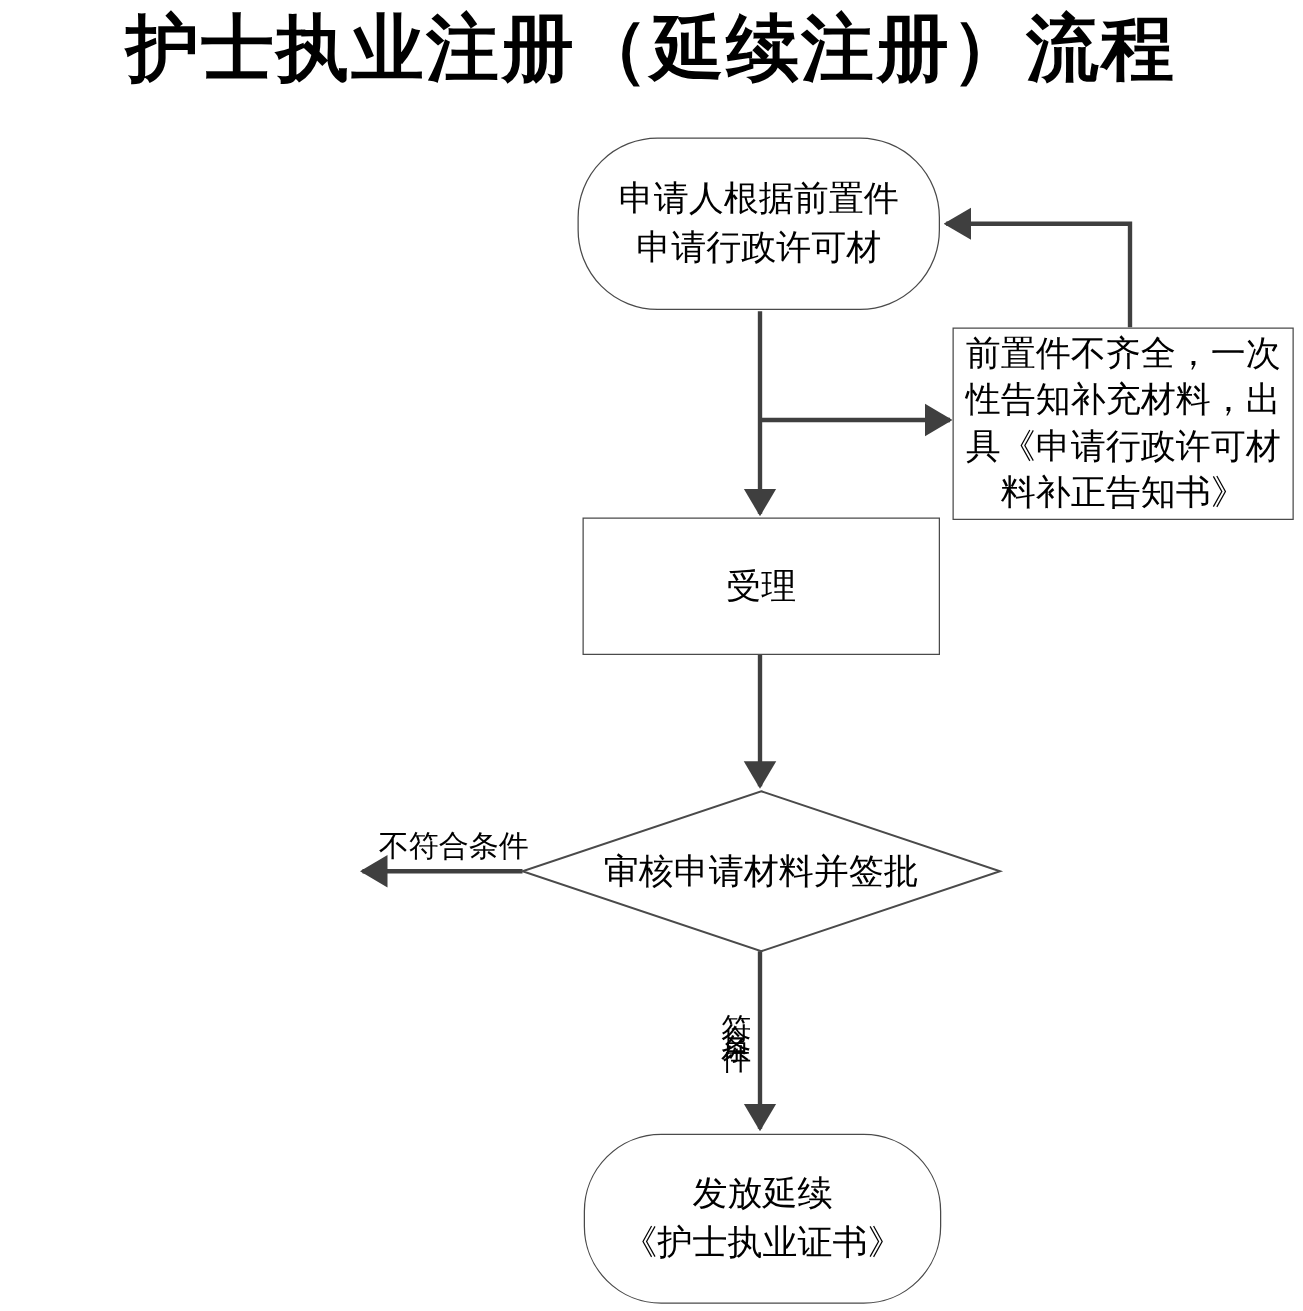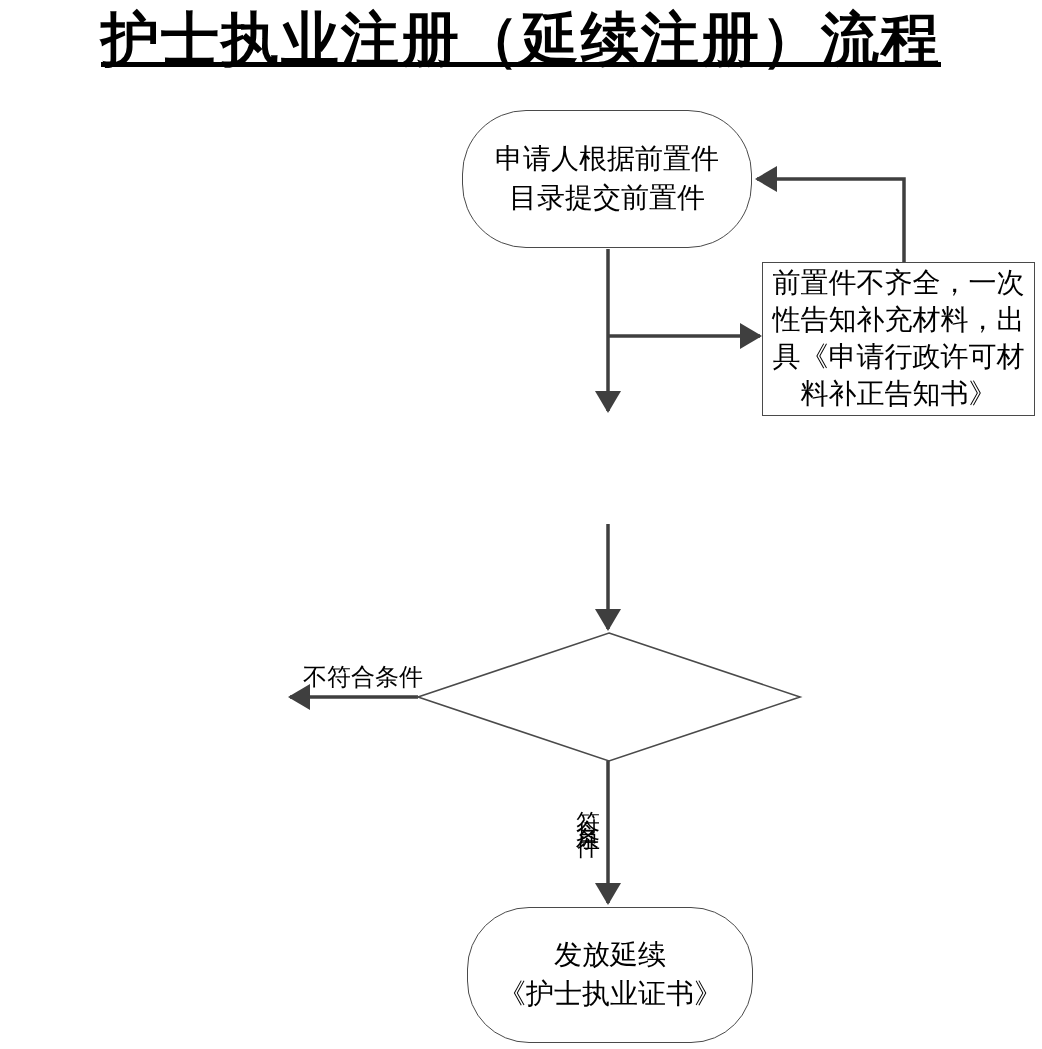--- a/index.html
+++ b/index.html
@@ -25,21 +25,20 @@
     position: absolute;
     left: 0; top: 6px;
     width: 1042px;
     text-align: center;
     font-size: 58px;
     font-weight: 700;
     letter-spacing: 2px;
     line-height: 1.15;
     color: var(--text);
     white-space: nowrap;
-    text-decoration: underline;
   }
   .connector-layer {
     position: absolute;
     left: 0; top: 0;
     width: 1042px;
     height: 1049px;
   }
   .connector-layer .edge {
     stroke: var(--connector);
     stroke-width: 3.5;
@@ -114,28 +113,30 @@
     <path class="edge" d="M608,336 L760,336" marker-end="url(#arrow)"></path>
     <path class="edge" d="M904,262 L904,179 L757,179" marker-end="url(#arrow)"></path>
     <path class="edge" d="M608,524 L608,629" marker-end="url(#arrow)"></path>
     <path class="edge" d="M418,697 L290,697" marker-end="url(#arrow)"></path>
     <path class="edge" d="M608,761 L608,903" marker-end="url(#arrow)"></path>
 
     <polygon class="decision-shape" points="609,633 800,697 609,761 418,697"></polygon>
   </svg>
 
   <div class="node terminator node-start">申请人根据前置件
-目录提交前置件</div>
+申请行政许可材</div>
 
   <div class="node process-box node-supplement">前置件不齐全，一次
 性告知补充材料，出
 具《申请行政许可材
 料补正告知书》</div>
 
+  <div class="node process-box node-accept">受理</div>
 
+  <div class="node node-review">审核申请材料并签批</div>
 
 
   <div class="node terminator node-issue">发放延续
 《护士执业证书》</div>
 
   <div class="edge-label edge-label-horizontal">不符合条件</div>
 
   <div class="edge-label edge-label-vertical">符合条件</div>
 
 </div>

